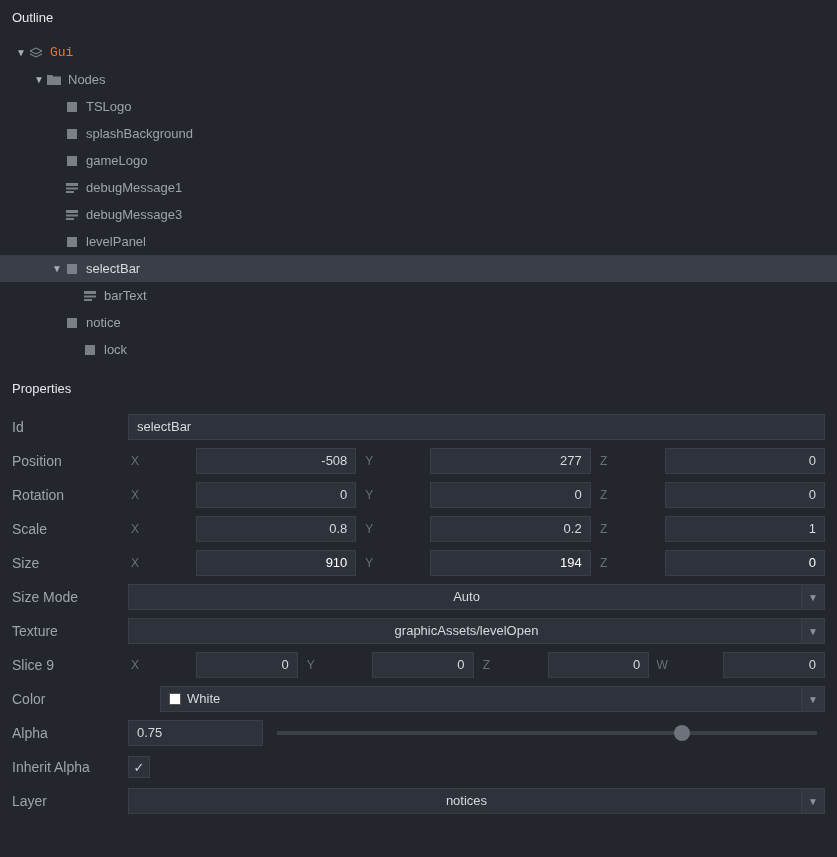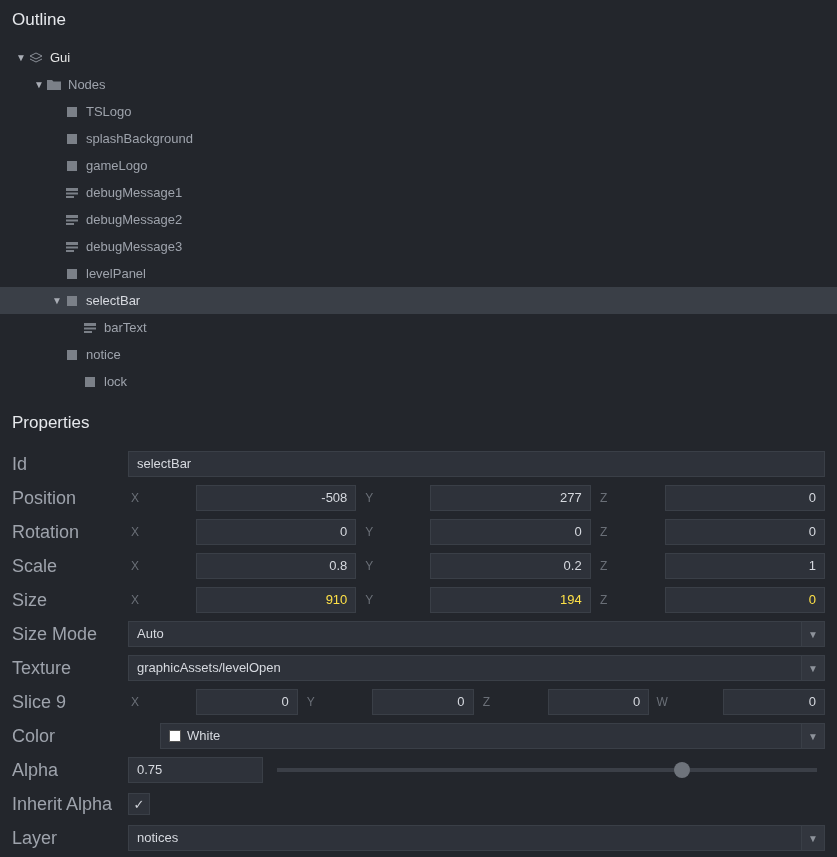--- a/index.html
+++ b/index.html
@@ -9,21 +9,21 @@
     font-family: -apple-system, BlinkMacSystemFont, "Segoe UI", sans-serif;
     font-size: 13px;
     width: 837px;
     height: 857px;
     overflow: hidden;
   }
   .panel { width: 100%; }
   .panel-header {
     padding: 10px 12px 14px 12px;
     color: #e6e8ec;
-    font-size: 17px;
+    font-size: 13px;
   }
   
   .tree { padding-bottom: 8px; }
   .tree-row {
     display: flex;
     align-items: center;
     height: 27px;
     padding-right: 10px;
     cursor: default;
   }
@@ -45,66 +45,66 @@
     align-items: center;
     justify-content: center;
     color: #7b8088;
     flex-shrink: 0;
   }
   .tree-row .label {
     color: #9ea3ac;
     white-space: nowrap;
   }
   .tree-row.selected .label { color: #d7dae0; }
-  .tree-row.root .label { color: #e5e5e5; }
+  .tree-row.root .label { color: #f97316; font-family: Liberation Mono, monospace; }
 
   
   svg { display: block; }
 
   
   .properties { padding: 0 12px 12px 12px; }
   .prop-row {
     display: flex;
     align-items: center;
     min-height: 34px;
     gap: 6px;
   }
   .prop-label {
     width: 110px;
     flex-shrink: 0;
     color: #9ea3ac;
-    font-size: 18px;
+    font-size: 14px;
   }
   .axis-label {
     width: 14px;
     text-align: center;
     color: #6a6f77;
     font-size: 12px;
     flex-shrink: 0;
   }
   .field {
     background: #2e323a;
     border: 1px solid #3a3f47;
     color: #d6d9df;
     height: 26px;
     line-height: 24px;
     padding: 0 8px;
     font-size: 13px;
     flex: 1;
     min-width: 0;
   }
   .field.num { text-align: right; margin-left: 48px; }
-  .field.dim { color: #fde047; }
+  .field.dim { color: #ffffff; }
   .field.small { flex: 0 0 135px; }
   .select-wrap {
     position: relative;
     flex: 1;
     display: flex;
   }
-  .select-wrap .field { padding-right: 28px; }
+  .select-wrap .field { padding-right: 28px; text-align: center; }
   .select-caret {
     position: absolute;
     right: 0;
     top: 0;
     width: 24px;
     height: 26px;
     background: #32363e;
     border: 1px solid #3a3f47;
     display: flex;
     align-items: center;
@@ -228,32 +228,20 @@
       <div class="tree-row">
         <span class="indent" style="width: 50px;"></span>
         <span class="arrow blank">▼</span>
         <span class="icon">
           <svg width="12" height="12" viewBox="0 0 12 12">
             <rect x="0" y="1" width="12" height="3" fill="#7b8088"></rect>
             <rect x="0" y="5.5" width="12" height="2" fill="#7b8088"></rect>
             <rect x="0" y="9" width="8" height="2" fill="#7b8088"></rect>
           </svg>
         </span>
-        <span class="label">debugMessage2</span>
-      </div>
-      <div class="tree-row">
-        <span class="indent" style="width: 50px;"></span>
-        <span class="arrow blank">▼</span>
-        <span class="icon">
-          <svg width="12" height="12" viewBox="0 0 12 12">
-            <rect x="0" y="1" width="12" height="3" fill="#7b8088"></rect>
-            <rect x="0" y="5.5" width="12" height="2" fill="#7b8088"></rect>
-            <rect x="0" y="9" width="8" height="2" fill="#7b8088"></rect>
-          </svg>
-        </span>
         <span class="label">debugMessage3</span>
       </div>
       <div class="tree-row">
         <span class="indent" style="width: 50px;"></span>
         <span class="arrow blank">▼</span>
         <span class="icon">
           <svg width="12" height="12" viewBox="0 0 12 12">
             <rect x="1" y="1" width="10" height="10" fill="#7b8088"></rect>
           </svg>
         </span>

